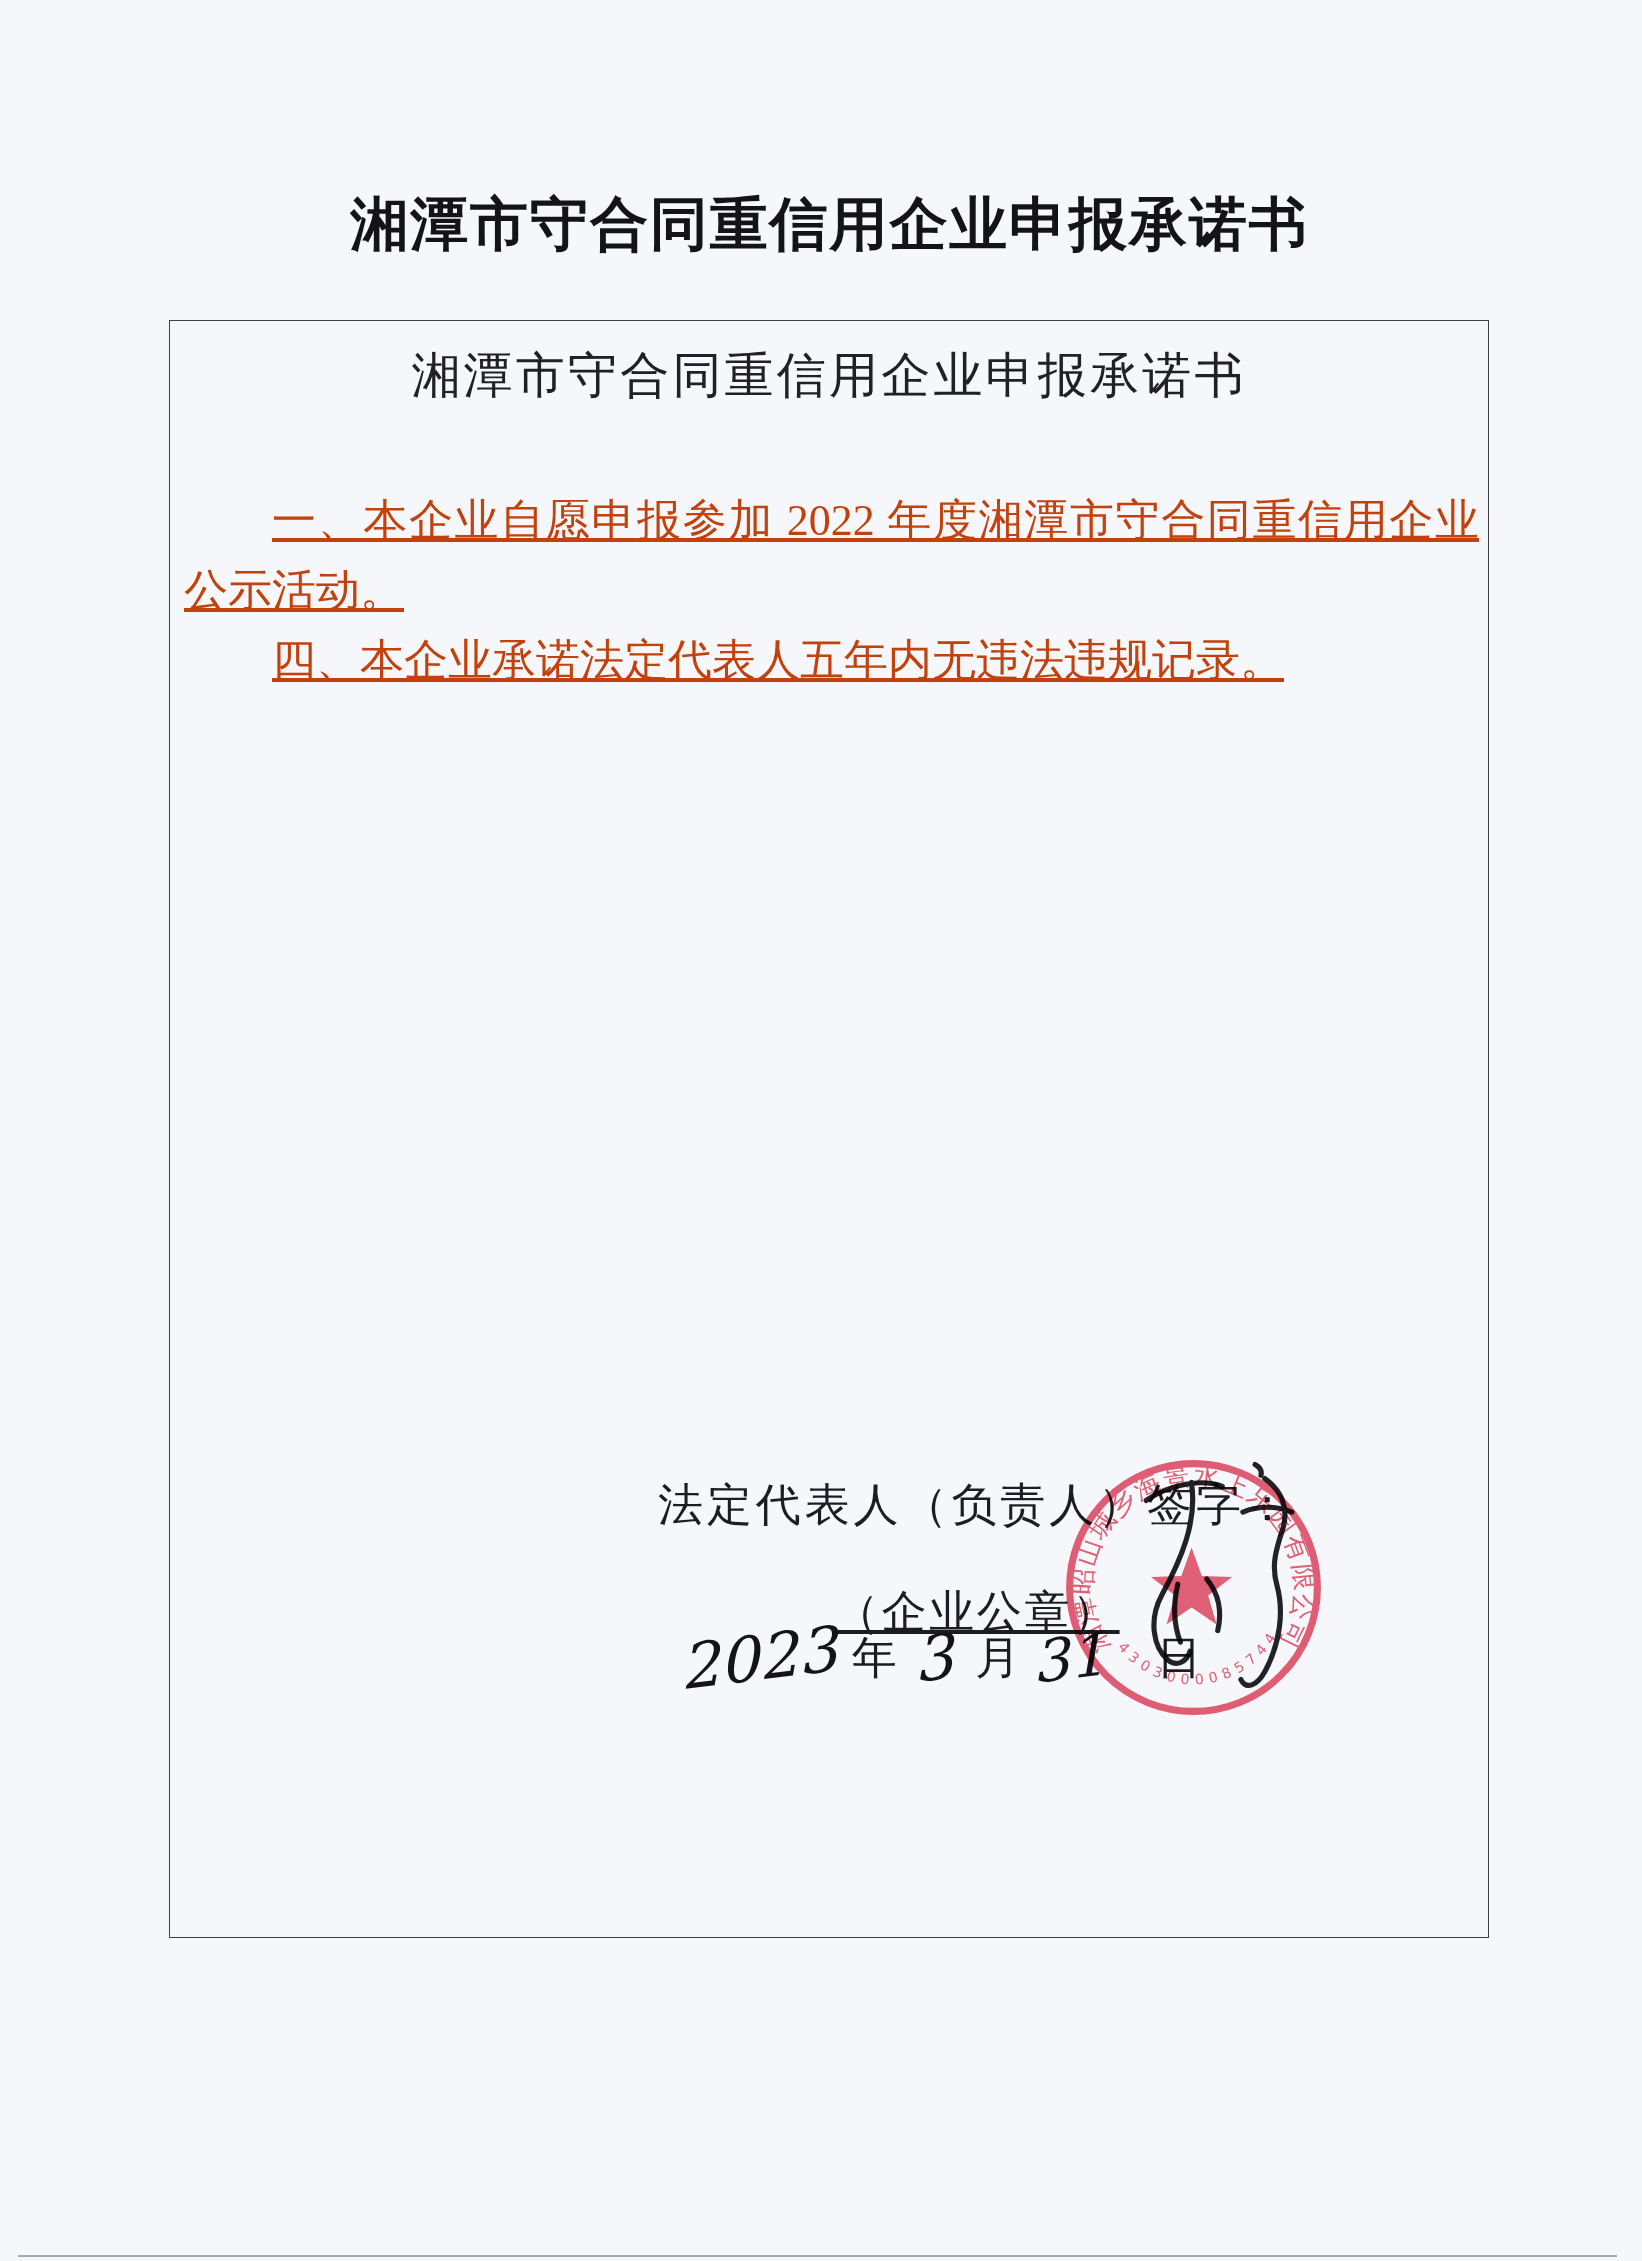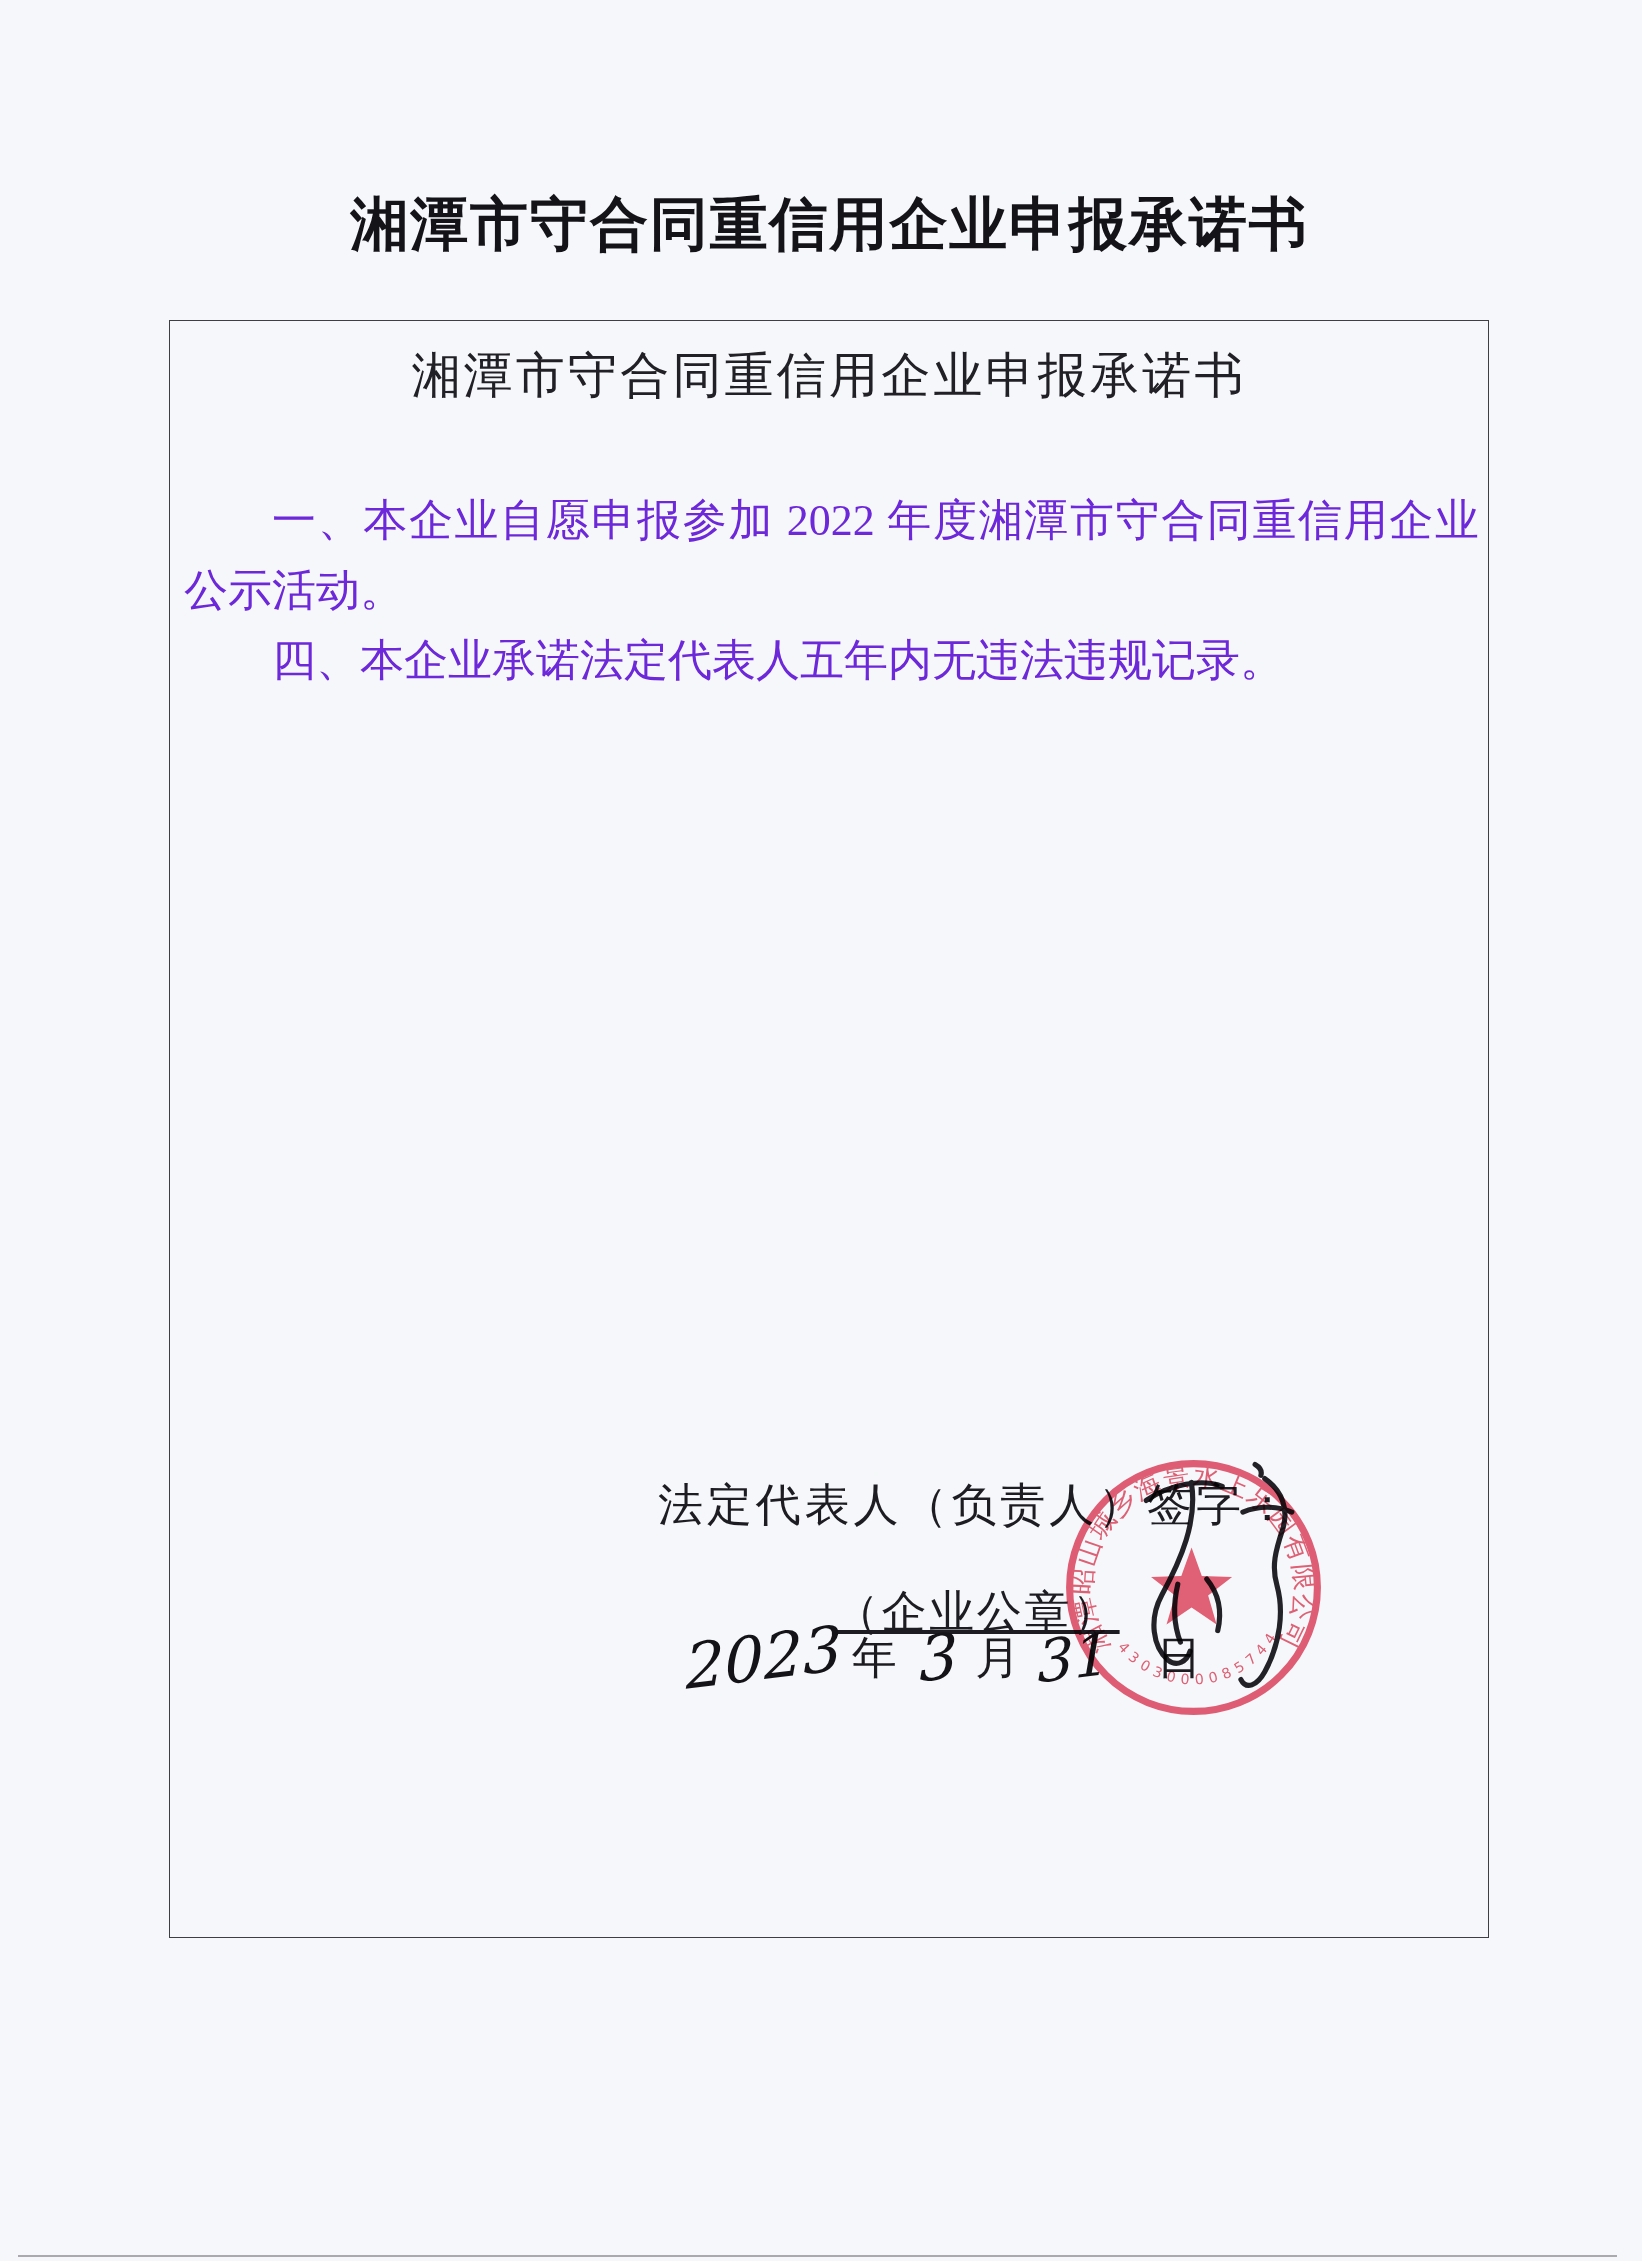--- a/index.html
+++ b/index.html
@@ -32,21 +32,22 @@
   .box-title{
     margin:22px 0 0 0;
     text-align:center;
     font-size:49px;font-weight:400;letter-spacing:3.2px;
     color:#202026;
   }
   .doc-body{
     margin:77px 9px 0 14px;
     font-size:44px;line-height:70px;
     text-align:justify;
-    color:#6d28d9;
+    color:#c2410c;
+    text-decoration:underline;
   }
   .doc-body p{margin:0;text-indent:2em;}
   .sig-row{
     position:absolute;top:1154px;left:488px;
     font-size:45px;color:#1c1c22;letter-spacing:3.9px;
     z-index:1;white-space:nowrap;
   }
   .stamp-note{
     position:absolute;top:1261px;left:664px;
     font-size:45px;color:#1c1c22;letter-spacing:2.6px;

